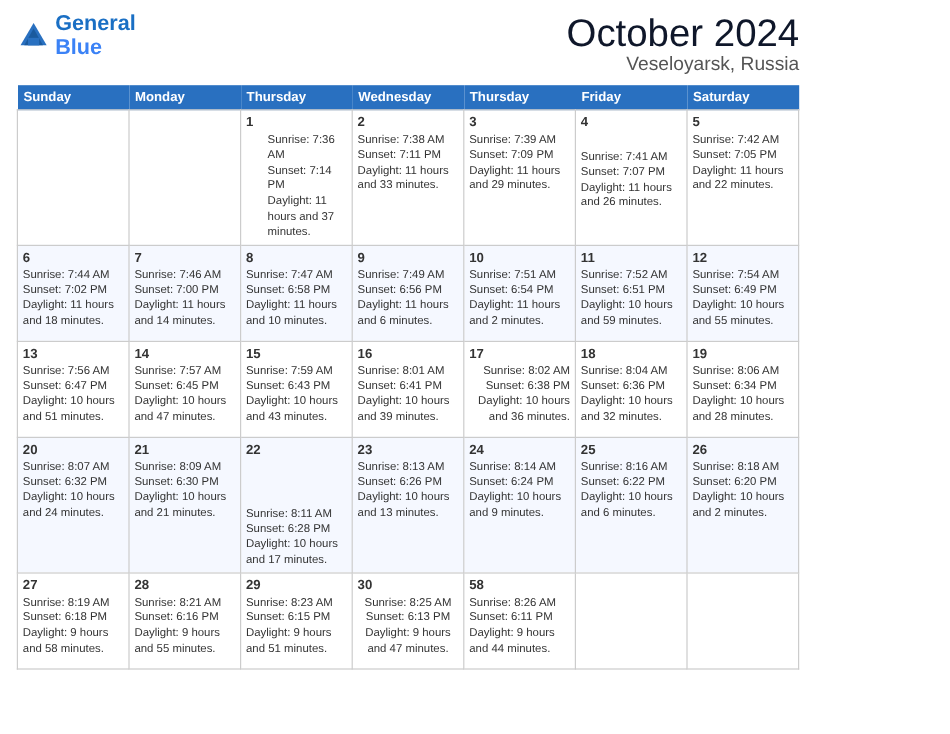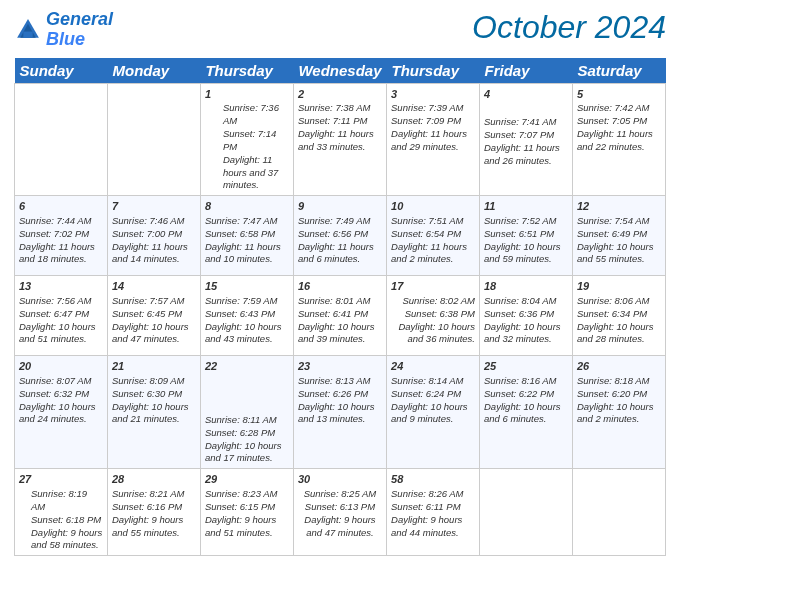--- a/index.html
+++ b/index.html
@@ -8,21 +8,20 @@
       background: #fff;
       width: 792px;
       height: 612px;
       overflow: hidden;
     }
     .page {
       width: 680px;
       height: 612px;
       padding: 10px 14px;
       background: #fff;
-      font-style: italic;
     }
     .header {
       display: flex;
       justify-content: space-between;
       align-items: flex-start;
       margin-bottom: 8px;
     }
     .logo {
       display: flex;
       align-items: center;
@@ -40,38 +39,38 @@
     .logo-icon {
       width: 28px;
       height: 28px;
     }
     .title-block {
       text-align: right;
     }
     .month-title {
       font-size: 32px;
       font-weight: normal;
-      color: #0369a1;
+      color: #0f172a;
       line-height: 1.1;
     }
     .location-title {
       font-size: 16px;
       color: #555;
     }
     table {
       width: 100%;
       border-collapse: collapse;
       font-size: 10px;
     }
     th {
       background: #2970c0;
       color: #fff;
       padding: 4px 5px;
       text-align: left;
-      font-size: 15px;
+      font-size: 11px;
       font-weight: bold;
     }
     td {
       border: 1px solid #ccc;
       vertical-align: top;
       padding: 3px 4px;
       width: 14.28%;
       min-height: 70px;
       height: 80px;
       color: #333;
@@ -109,20 +108,21 @@
         <polygon points="18,10 28,28 8,28" fill="#1a5a9e"></polygon>
         <rect x="12" y="20" width="12" height="8" fill="#2970c0"></rect>
       </svg>
       <div class="logo-text">
         <div><span>General</span></div>
         <div><span style="color:#3b82f6">Blue</span></div>
       </div>
     </div>
     <div class="title-block">
       <div class="month-title">October 2024</div>
+      <div class="location-title">Veseloyarsk, Russia</div>
     </div>
   </div>
 
   <table>
     <thead>
       <tr>
         <th>Sunday</th>
         <th>Monday</th>
         <th>Thursday</th>
         <th>Wednesday</th>
@@ -294,21 +294,21 @@
           <td>
             <span class="day-num">26</span>
             <div class="day-info" style="white-space: pre-line;">Sunrise: 8:18 AM
 Sunset: 6:20 PM
 Daylight: 10 hours and 2 minutes.</div>
           </td>
         </tr>
         <tr>
           <td>
             <span class="day-num">27</span>
-            <div class="day-info" style="white-space: pre-line; margin-left: 12px;">Sunrise: 8:19 AM
+            <div class="day-info" style="white-space: pre-line;">Sunrise: 8:19 AM
 Sunset: 6:18 PM
 Daylight: 9 hours and 58 minutes.</div>
           </td>
           <td>
             <span class="day-num">28</span>
             <div class="day-info" style="white-space: pre-line;">Sunrise: 8:21 AM
 Sunset: 6:16 PM
 Daylight: 9 hours and 55 minutes.</div>
           </td>
           <td>

